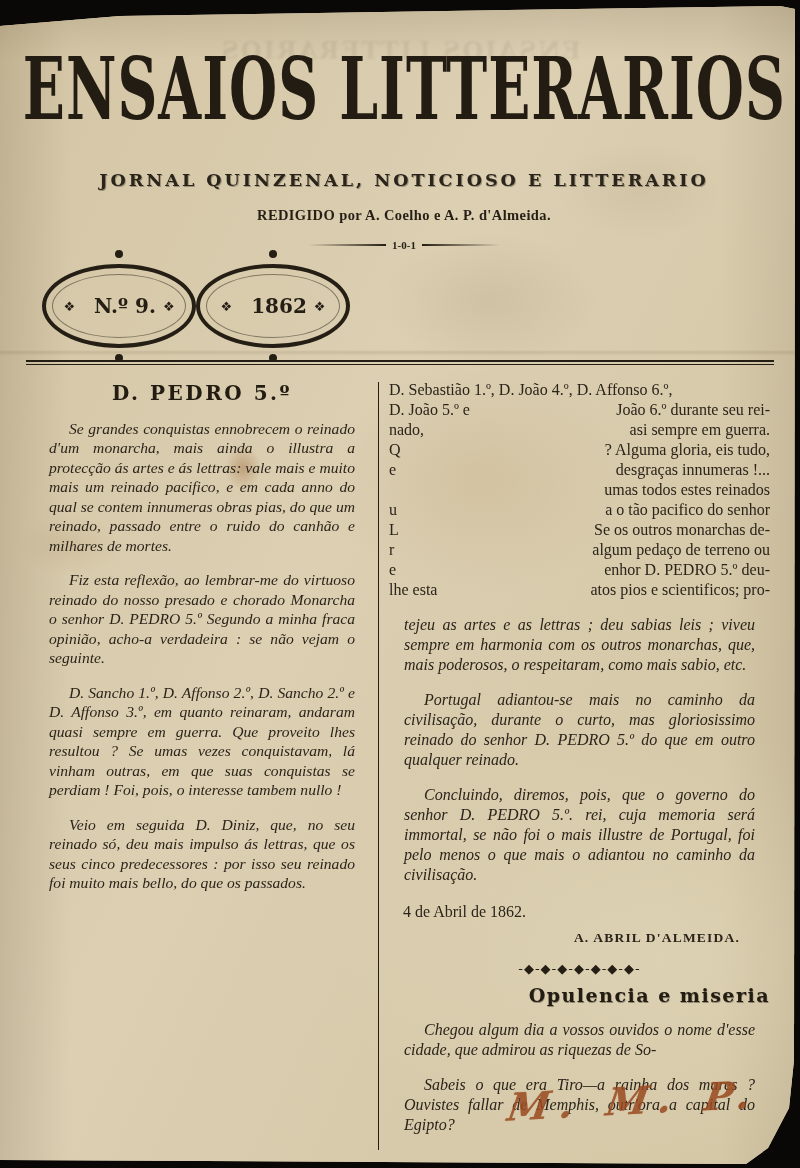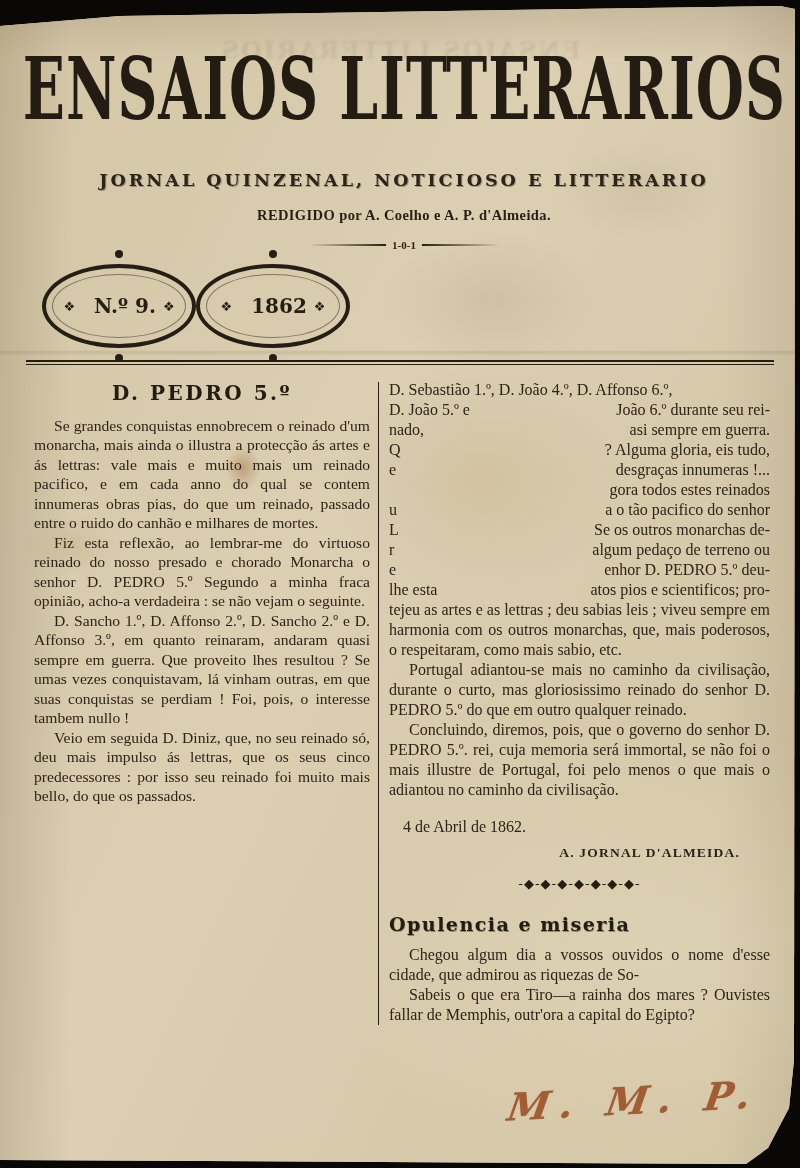--- a/index.html
+++ b/index.html
@@ -85,31 +85,31 @@
   .columns { position:absolute; top:380px; left:34px; right:30px; display:flex; }
   .col { text-align:justify; color:#2b241a; }
   .col1 { width:336px; font-size:15.6px; line-height:19.5px; }
   .col-divider { width:0; border-left:1.5px solid #241e14; margin:2px 5px 0 8px; }
   .col2 { flex:1; padding-left:5px; font-size:16px; line-height:20px; }
 
   .art-headline {
     text-align:center; font-weight:bold; font-size:20px; letter-spacing:2.5px;
     margin:4px 0 12px; font-family:"DejaVu Serif", serif; color:#221c12;
   }
-  .col p { margin:0; text-indent:20px; }
+  .col p { margin:15px; text-indent:20px;font-style:italic; }
   .col p.cont { text-indent:0; }
   .first-line { text-indent:0; text-align:left; }
   .damaged-row { display:flex; justify-content:space-between; }
   .damaged-row .frag { white-space:nowrap; }
   .dateline { text-indent:14px; margin-top:17px; text-align:left; }
   .signature { text-align:right; font-size:13.5px; font-weight:bold; letter-spacing:1.2px; padding-right:30px; margin-top:6px; }
   .chain { text-align:center; margin:11px 0 5px; font-size:13px; letter-spacing:1px; color:#241e14; font-family:"DejaVu Sans", sans-serif; }
   .art2-headline {
-    text-align:left; font-weight:bold; font-size:19px; letter-spacing:1.5px;
-    margin:20px 0 11px; font-family:"DejaVu Serif", serif; color:#221c12;
+    text-align:right; font-weight:bold; font-size:19px; letter-spacing:1.5px;
+    margin:6px 0 11px; font-family:"DejaVu Serif", serif; color:#221c12;
     text-shadow:.6px .6px 0 rgba(34,28,18,.4);
   }
 
   .handwriting {
     position:absolute; top:1078px; left:508px;
     font-family:"DejaVu Serif", serif; font-style:italic; font-weight:bold;
     font-size:38px; letter-spacing:10px; color:#9a4a20; opacity:.85;
     transform:rotate(-3deg) skewX(-12deg);
     text-shadow:0 0 1px rgba(154,74,32,.6);
     white-space:nowrap;
@@ -182,21 +182,21 @@
       <div class="damaged-row">
         <span class="frag">Q</span>
         <span class="frag">? Alguma gloria, eis tudo,</span>
       </div>
       <div class="damaged-row">
         <span class="frag">e</span>
         <span class="frag">desgraças innumeras !...</span>
       </div>
       <div class="damaged-row">
         <span class="frag"></span>
-        <span class="frag">gora todos estes reinados</span>
+        <span class="frag">umas todos estes reinados</span>
       </div>
       <div class="damaged-row">
         <span class="frag">u</span>
         <span class="frag">a o tão pacifico do senhor</span>
       </div>
       <div class="damaged-row">
         <span class="frag">L</span>
         <span class="frag">Se os outros monarchas de-</span>
       </div>
       <div class="damaged-row">
@@ -210,21 +210,21 @@
       <div class="damaged-row">
         <span class="frag">lhe esta</span>
         <span class="frag">atos pios e scientificos; pro-</span>
       </div>
 
       <p class="cont">tejeu as artes e as lettras ; deu sabias leis ; viveu sempre em harmonia com os outros monarchas, que, mais poderosos, o respeitaram, como mais sabio, etc.</p>
       <p>Portugal adiantou-se mais no caminho da civilisação, durante o curto, mas gloriosissimo reinado do senhor D. PEDRO 5.º do que em outro qualquer reinado.</p>
       <p>Concluindo, diremos, pois, que o governo do senhor D. PEDRO 5.º. rei, cuja memoria será immortal, se não foi o mais illustre de Portugal, foi pelo menos o que mais o adiantou no caminho da civilisação.</p>
 
       <div class="dateline">4 de Abril de 1862.</div>
-      <div class="signature">A. JORNAL D'ALMEIDA.</div>
+      <div class="signature">A. ABRIL D'ALMEIDA.</div>
 
       <div class="chain">-◆-◆-◆-◆-◆-◆-◆-</div>
 
       <div class="art2-headline">Opulencia e miseria</div>
       <p>Chegou algum dia a vossos ouvidos o nome d'esse cidade, que admirou as riquezas de So-</p>
       <p>Sabeis o que era Tiro—a rainha dos mares ? Ouvistes fallar de Memphis, outr'ora a capital do Egipto?</p>
     </div>
 
   </div>
 

